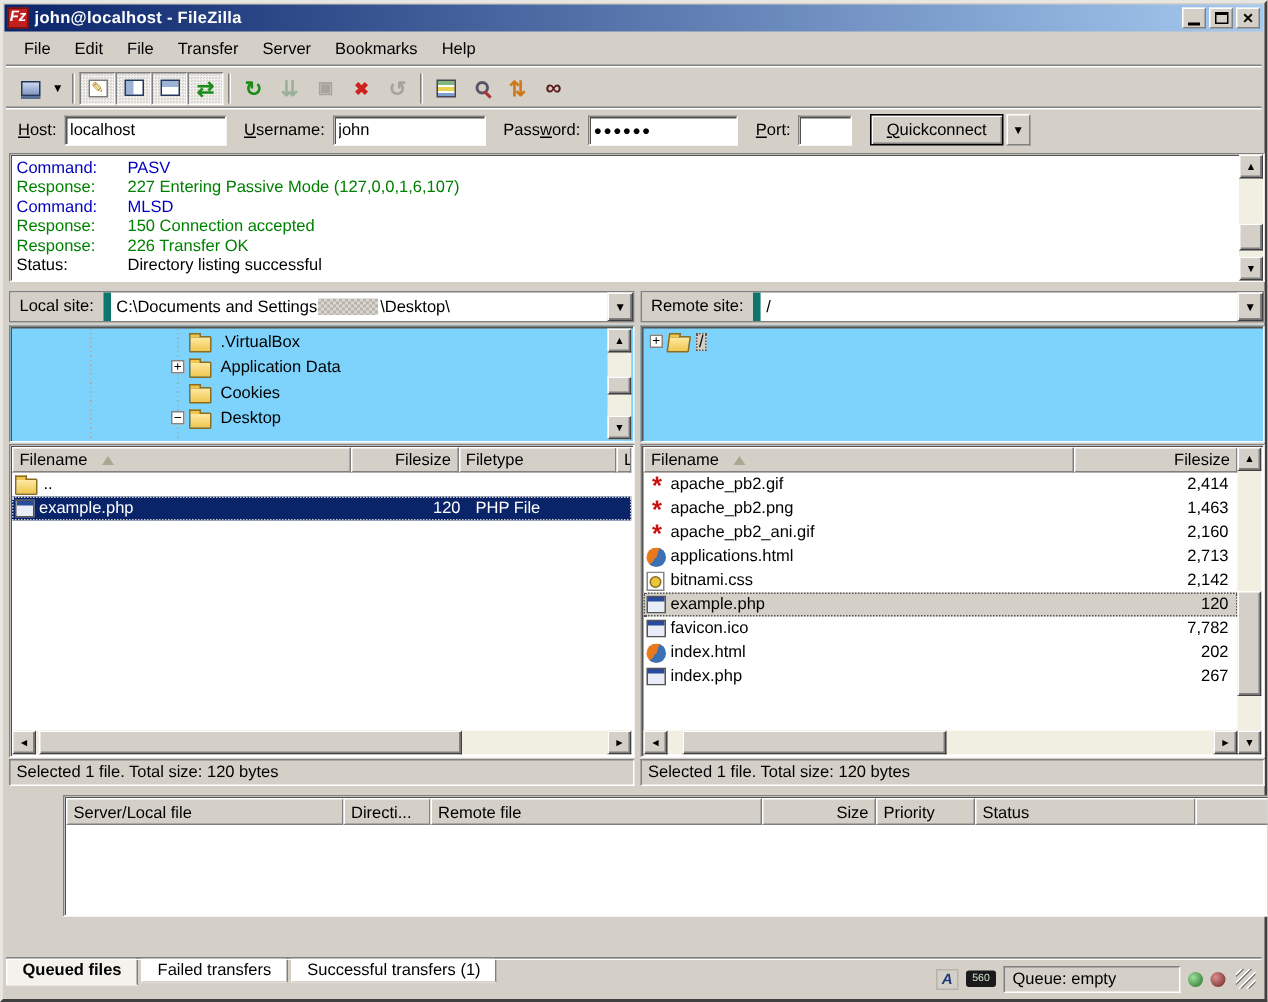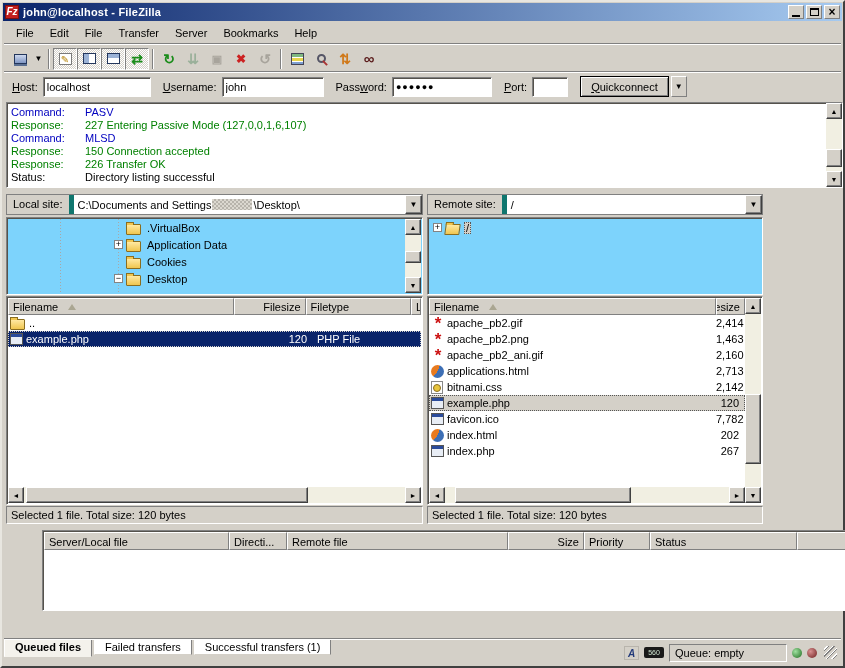--- a/index.html
+++ b/index.html
@@ -63,21 +63,21 @@
 
   
   .vscroll { position:absolute; top:0; bottom:0; right:0; width:16px; background:#f1efe2; }
   .hscroll { position:absolute; left:0; right:0; bottom:0; height:16px; background:#f1efe2; }
   .sb-btn { position:absolute; width:16px; height:16px; background:#d4d0c8; border:1px solid; border-color:#fff #404040 #404040 #fff; box-shadow:inset -1px -1px 0 #808080, inset 1px 1px 0 #d4d0c8; display:flex; align-items:center; justify-content:center; font-size:7px; color:#000; }
   .sb-thumb { position:absolute; background:#d4d0c8; border:1px solid; border-color:#fff #404040 #404040 #fff; box-shadow:inset -1px -1px 0 #808080; }
 
   
   .pane { position:absolute; top:190px; height:332px; }
   .pane-local { left:4px; width:417px; }
-  .pane-remote { left:425px; width:336px; }
+  .pane-remote { left:425px; width:416px; }
   .splitter-v { position:absolute; left:421px; top:190px; width:4px; height:332px; }
 
   .site-row { position:absolute; left:0; right:0; top:2px; height:21px; border:1px solid #808080; display:flex; background:#fff; }
   .site-label { background:#d4d0c8; border-right:5px solid #0f766e; padding:3px 6px 0 6px; white-space:nowrap; }
   .site-combo { flex:1; display:flex; align-items:center; padding-left:4px; white-space:nowrap; overflow:hidden; }
   .combo-drop { width:17px; background:#d4d0c8; border:1px solid; border-color:#fff #404040 #404040 #fff; box-shadow:inset -1px -1px 0 #808080; display:flex; align-items:center; justify-content:center; font-size:8px; flex:none; }
   .redacted { display:inline-block; width:40px; height:11px; margin:0 1px; vertical-align:middle;
     background-image:conic-gradient(#b8b4ac 25%, #dcd8d0 0 50%, #b8b4ac 0 75%, #dcd8d0 0); background-size:4px 4px; }
 
   .tree-box { position:absolute; left:0; right:0; top:25px; height:78px; background:#7dd3fc; border:1px solid; border-color:#808080 #fff #fff #808080; box-shadow:inset 1px 1px 0 #55524c; }

